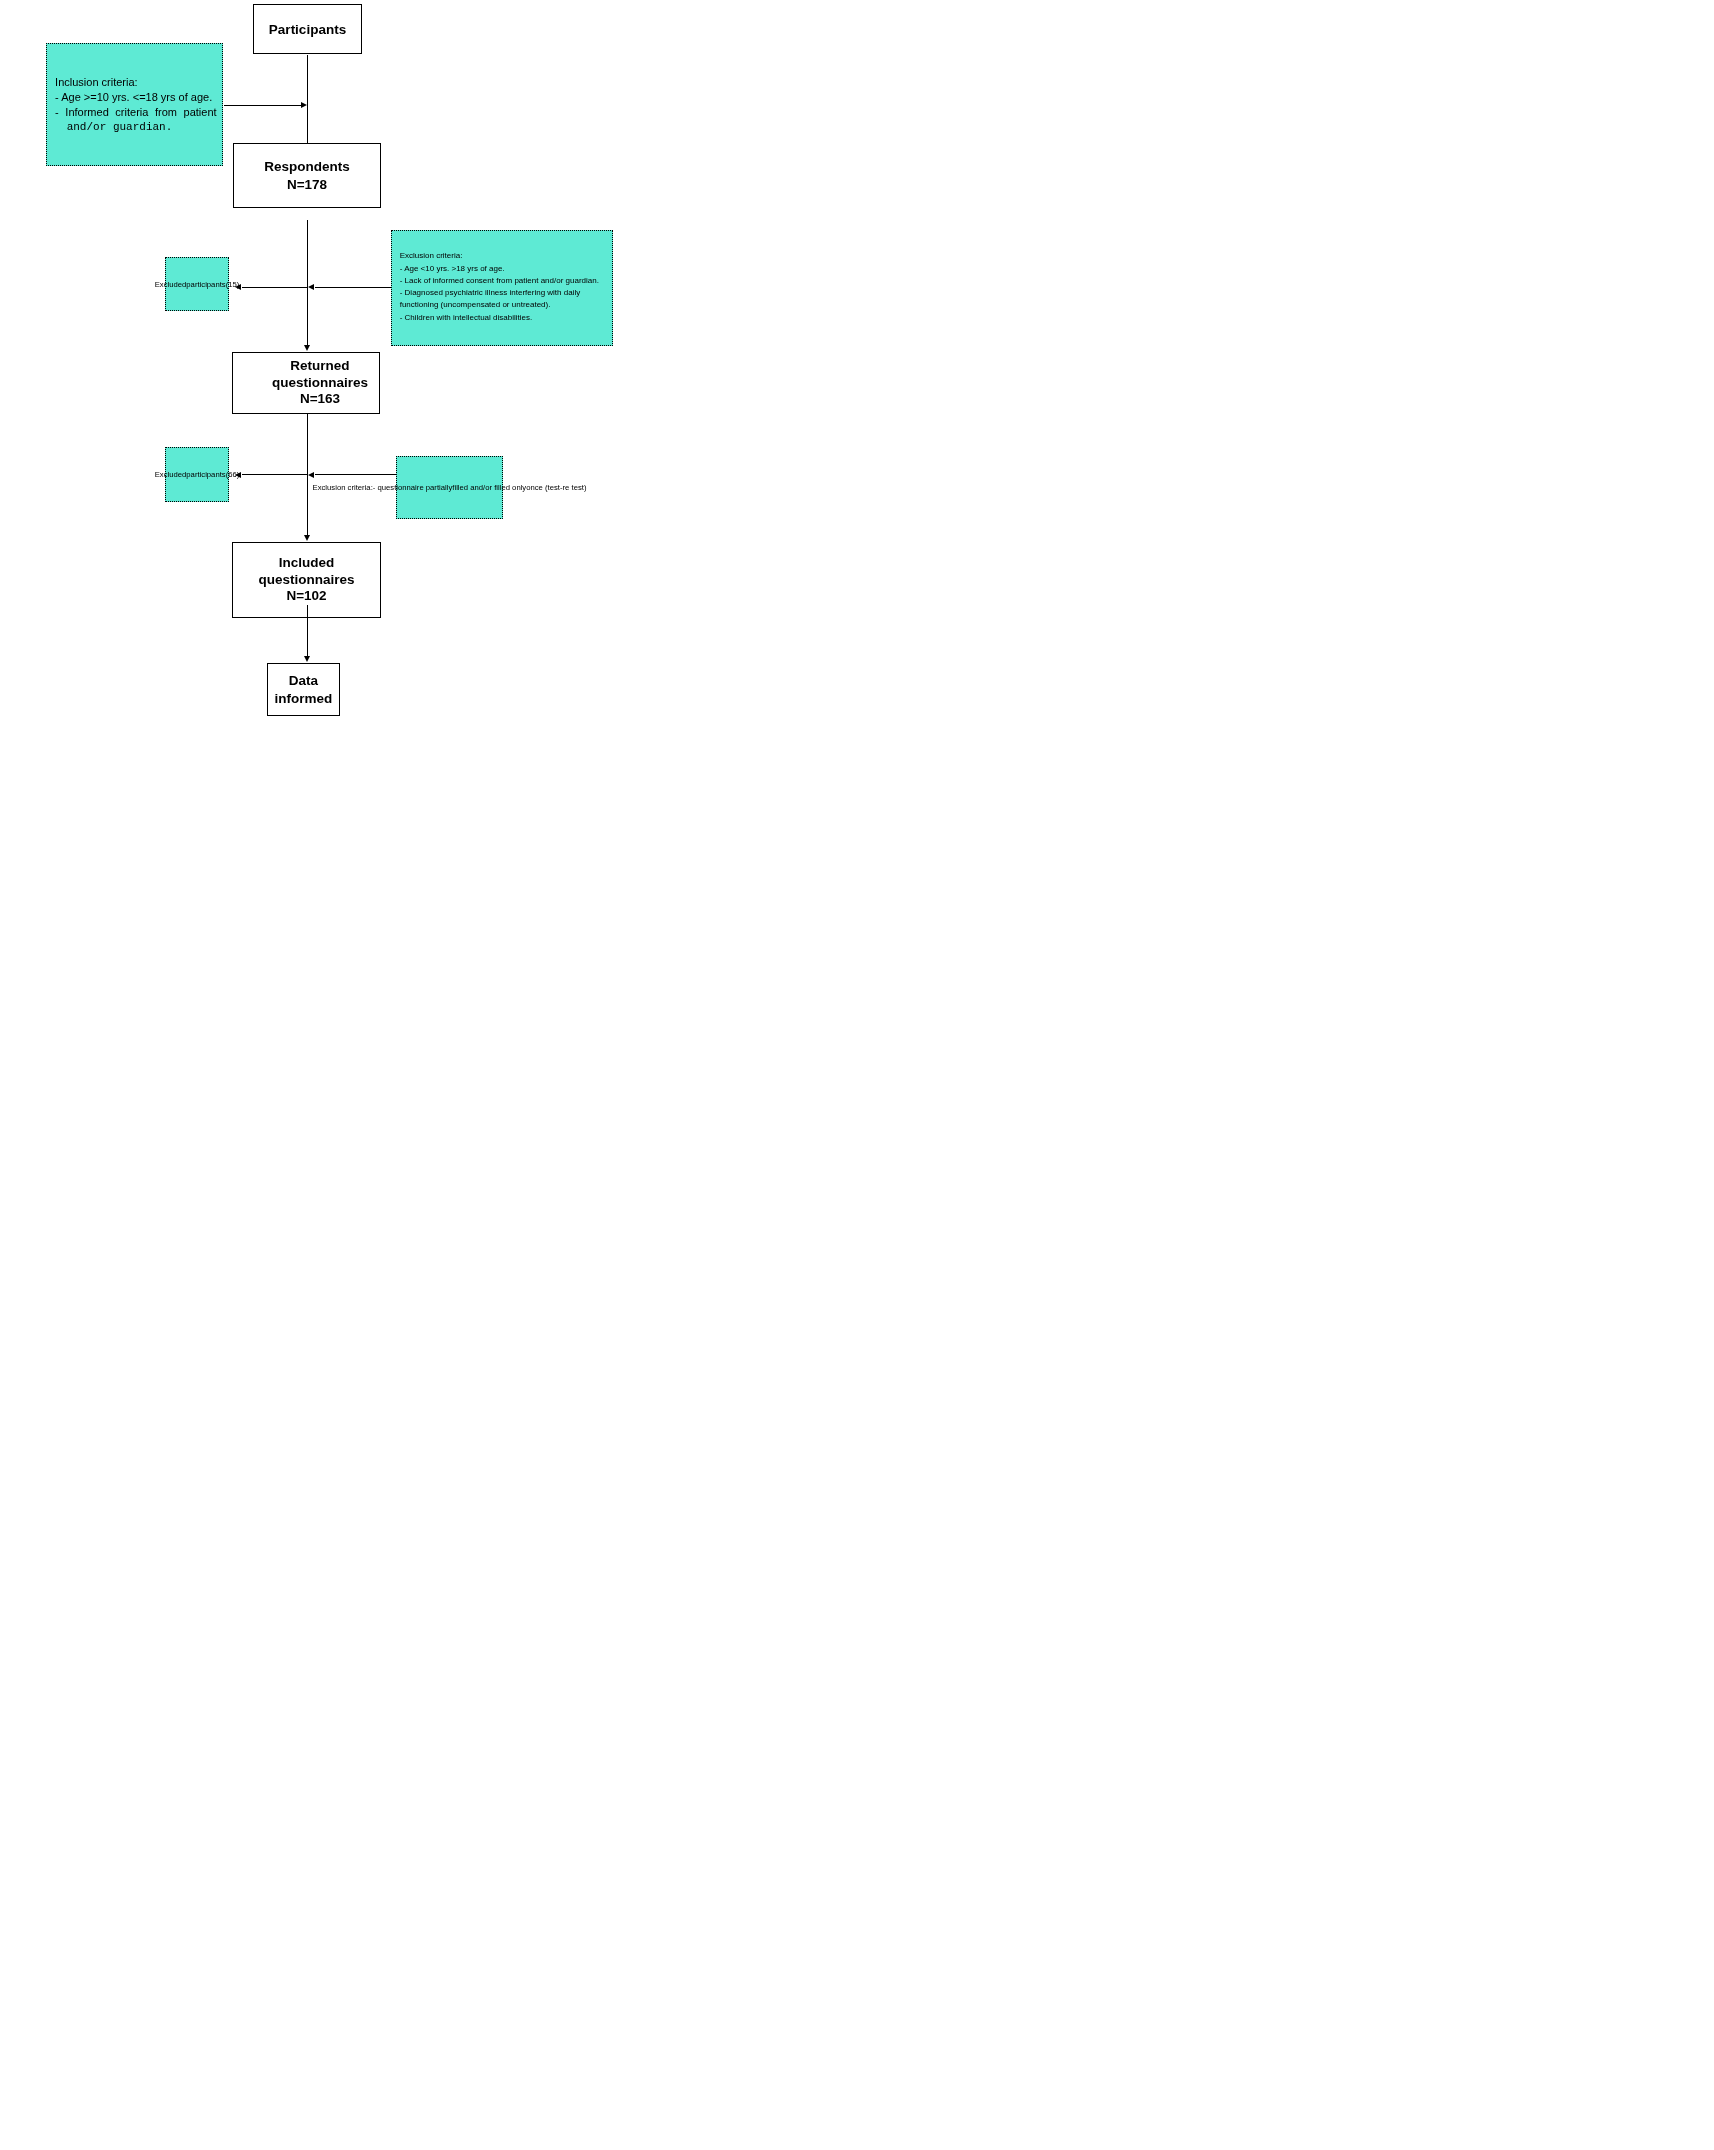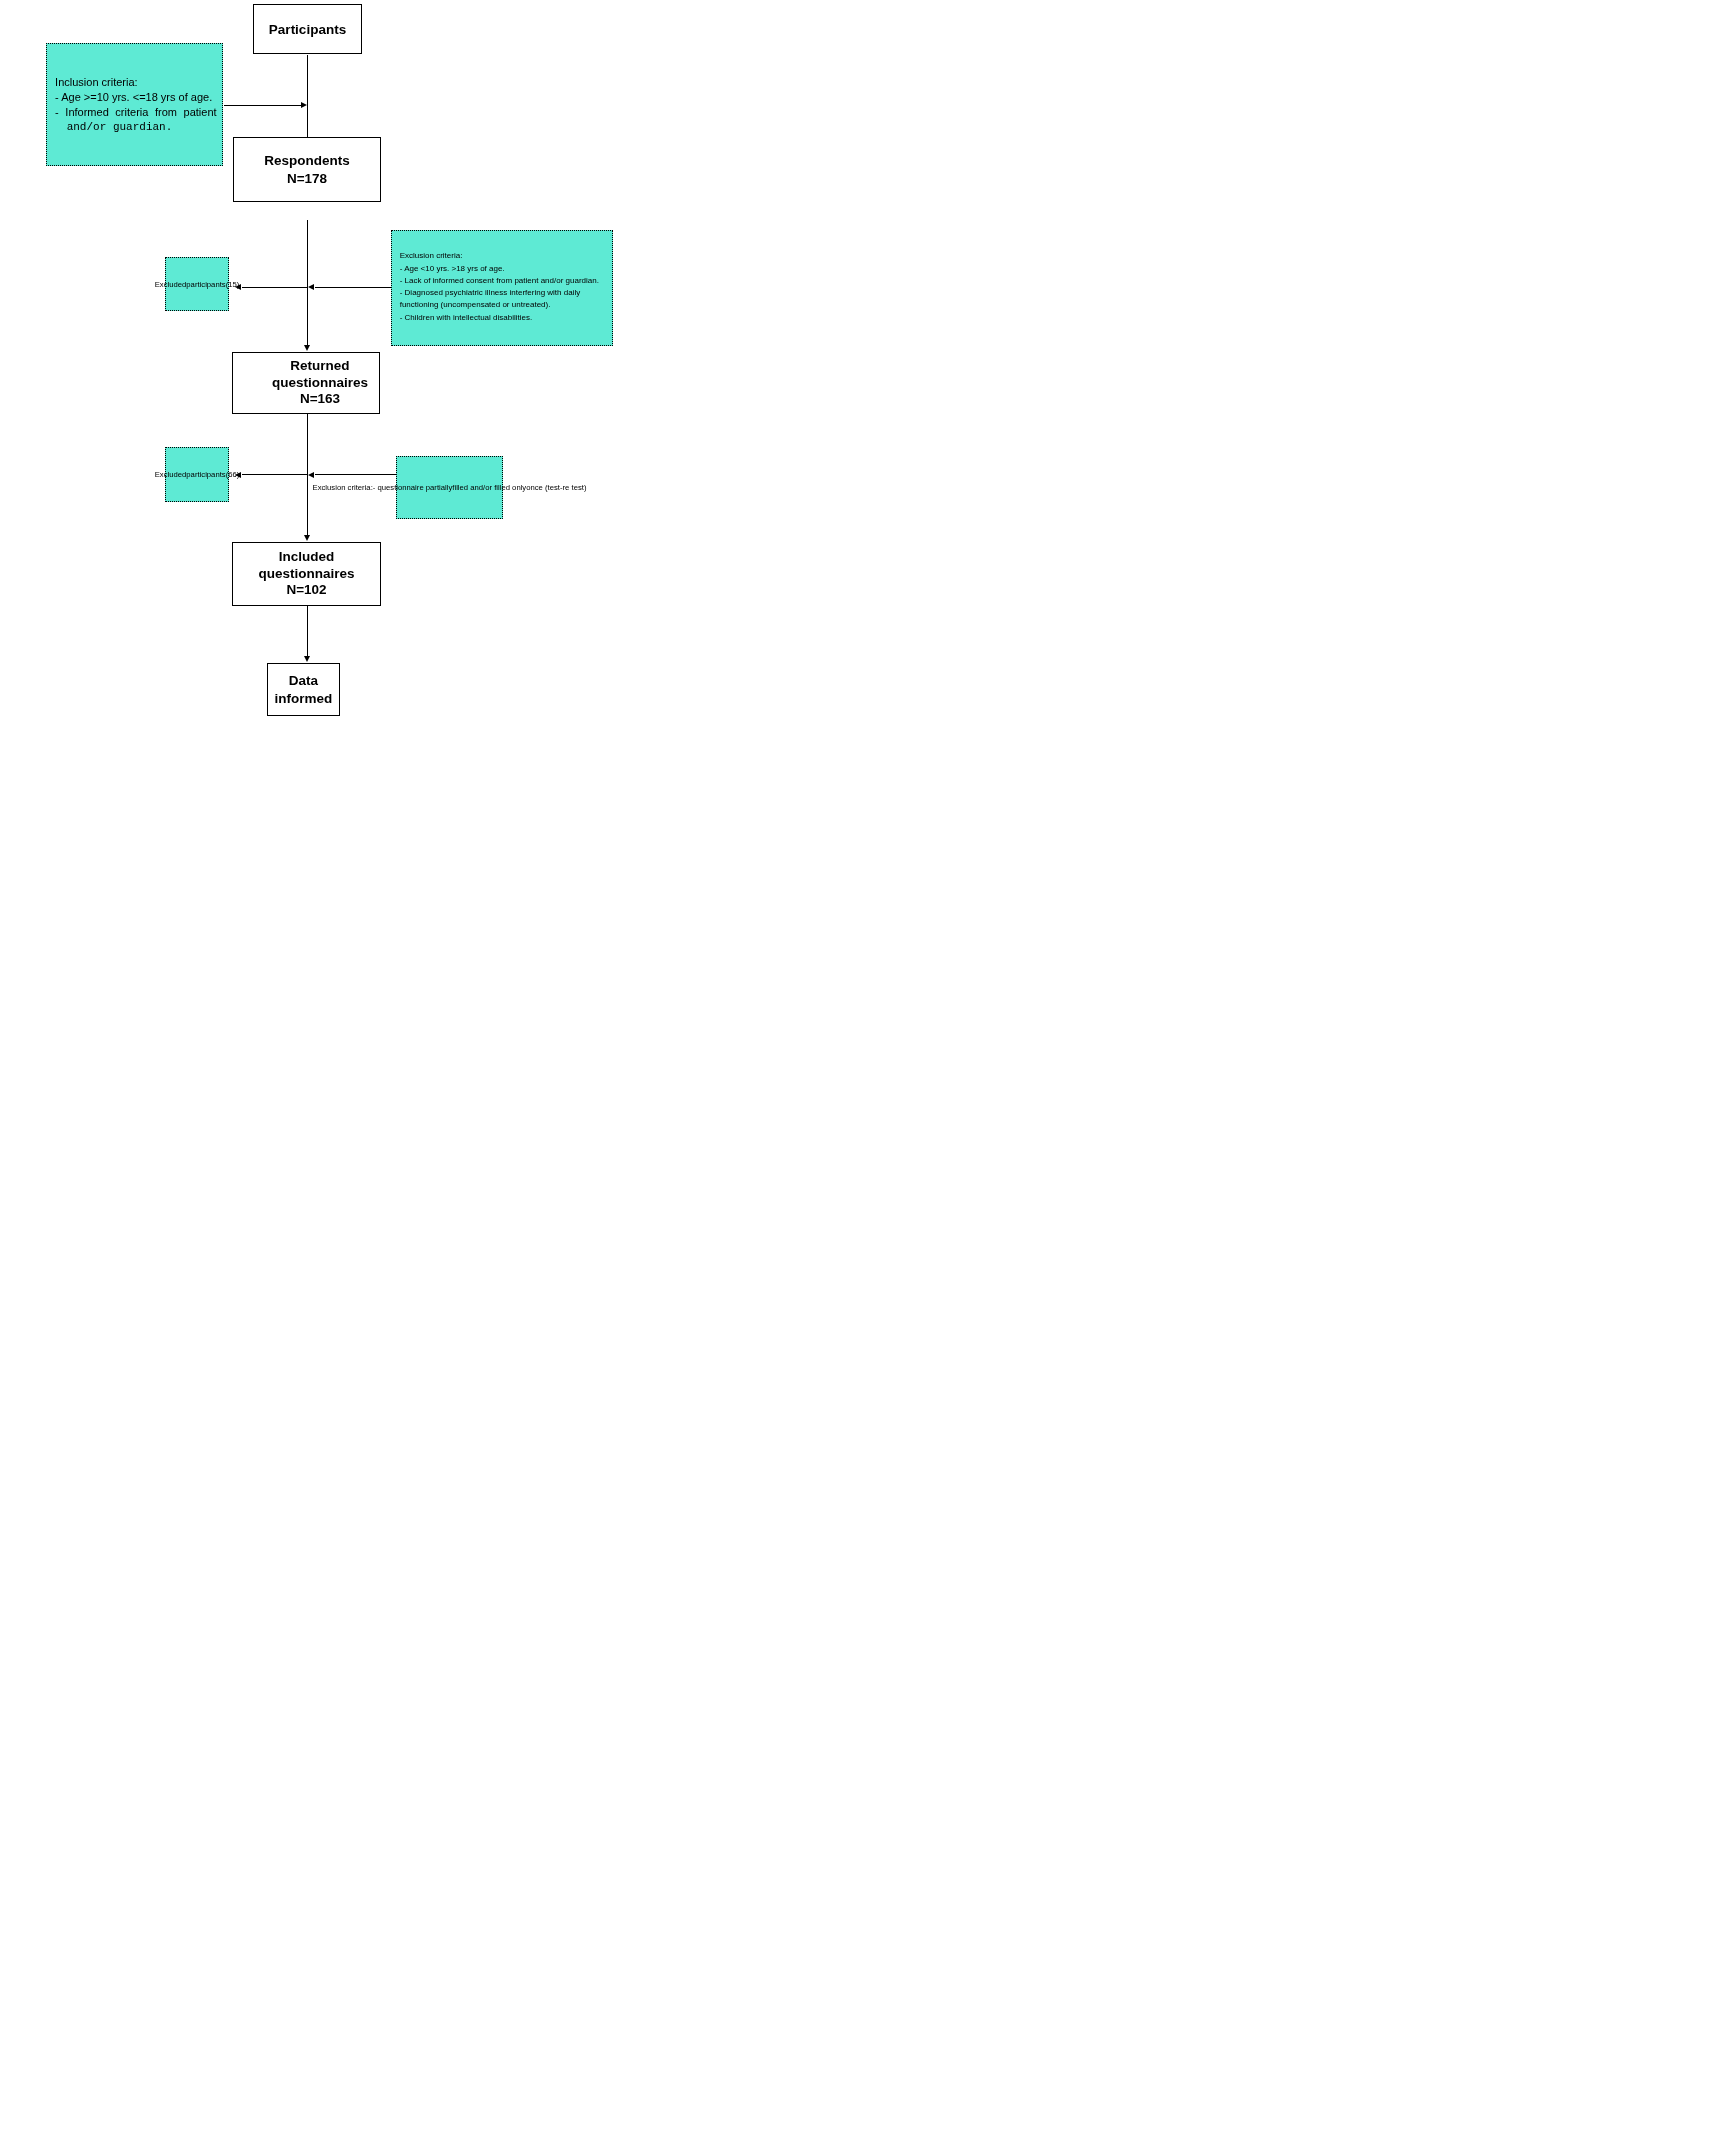--- a/index.html
+++ b/index.html
@@ -105,21 +105,21 @@
   <div class="dotted criteria-left" style="left:2.4px; top:43px; width:177px; height:123px;">
     <div class="cline">Inclusion criteria:</div>
     <div class="cline">- Age &gt;=10 yrs. &lt;=18 yrs of age.</div>
     <div class="justify-line">- Informed criteria from patient</div>
     <div class="cline wrap-line">and/or guardian.</div>
   </div>
 
   <div class="hline" style="left:180px; top:105px; width:77px;"></div>
   <div class="arrow-right" style="left:257px; top:102px;"></div>
 
-  <div class="node fs-node" style="left:189px; top:137px; width:148px; height:65px;">
+  <div class="node fs-node" style="left:189px; top:143px; width:148px; height:65px;">
     <div class="nline">Respondents</div>
     <div class="nline">N=178</div>
   </div>
 
   <div class="vline" style="left:263px; top:220px; height:125px;"></div>
   <div class="arrow-down" style="left:260px; top:345px;"></div>
 
   <div class="dotted criteria-right1" style="left:347px; top:230px; width:222px; height:116px;">
     <div class="cline">Exclusion criteria:</div>
     <div class="cline">- Age &lt;10 yrs. &gt;18 yrs of age.</div>
@@ -160,21 +160,21 @@
     <div class="cline">(66)</div>
   </div>
 
   <div class="dotted center-box criteria-right2" style="left:352px; top:456px; width:107px; height:63px;">
     <div class="cline">Exclusion criteria:</div>
     <div class="cline">- questionnaire partially</div>
     <div class="cline">filled and/or filled only</div>
     <div class="cline">once (test-re test)</div>
   </div>
 
-  <div class="node fs-node3" style="left:188px; top:542px; width:149px; height:64px;">
+  <div class="node fs-node3" style="left:188px; top:542px; width:149px; height:76px;">
     <div class="nline">Included</div>
     <div class="nline">questionnaires</div>
     <div class="nline">N=102</div>
   </div>
 
   <div class="vline" style="left:263px; top:605px; height:51px;"></div>
   <div class="arrow-down" style="left:260px; top:656px;"></div>
 
   <div class="node fs-node" style="left:223px; top:663px; width:73px; height:53px;">
     <div class="nline">Data</div>

